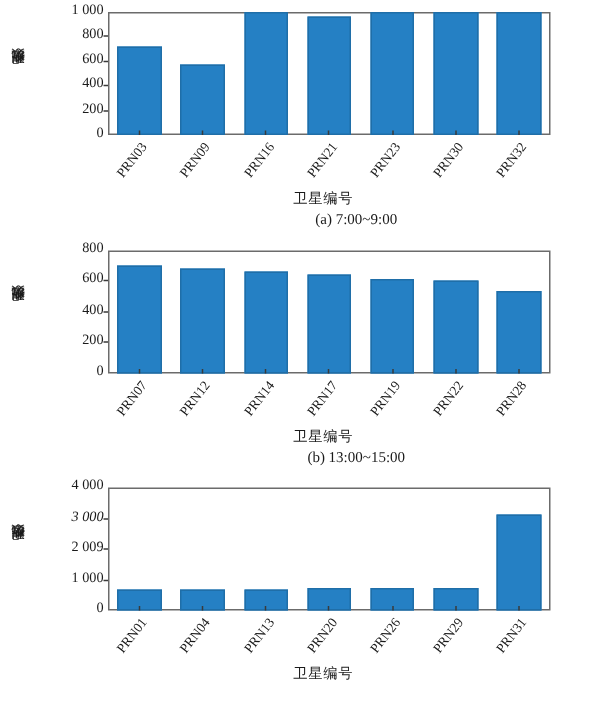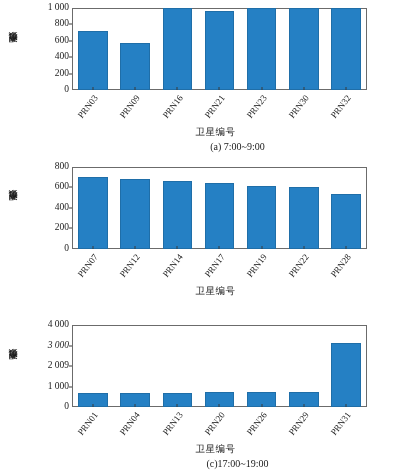--- a/index.html
+++ b/index.html
@@ -286,20 +286,21 @@
           <div class="xlab">PRN19</div>
         </div>
         <div class="xlabslot">
           <div class="xlab">PRN22</div>
         </div>
         <div class="xlabslot">
           <div class="xlab">PRN28</div>
         </div>
       </div>
     <div class="xtitle">卫星编号</div>
+    <div class="caption">(b) 13:00~15:00</div>
   </div>
 
   <div class="panel">
     <div class="ytitle">
       <span>观测值个数</span>
     </div>
     <div class="plotwrap">
       <div class="ylabels">
           <div class="ylab" style="top: 100%;">0</div>
           <div class="ylab" style="top: 75%;">1 000</div>
@@ -359,16 +360,15 @@
           <div class="xlab">PRN26</div>
         </div>
         <div class="xlabslot">
           <div class="xlab">PRN29</div>
         </div>
         <div class="xlabslot">
           <div class="xlab">PRN31</div>
         </div>
       </div>
     <div class="xtitle">卫星编号</div>
-    <div class="caption">(c)17:00~19:00</div>
   </div>
 
 </div>
 
 </body></html>

